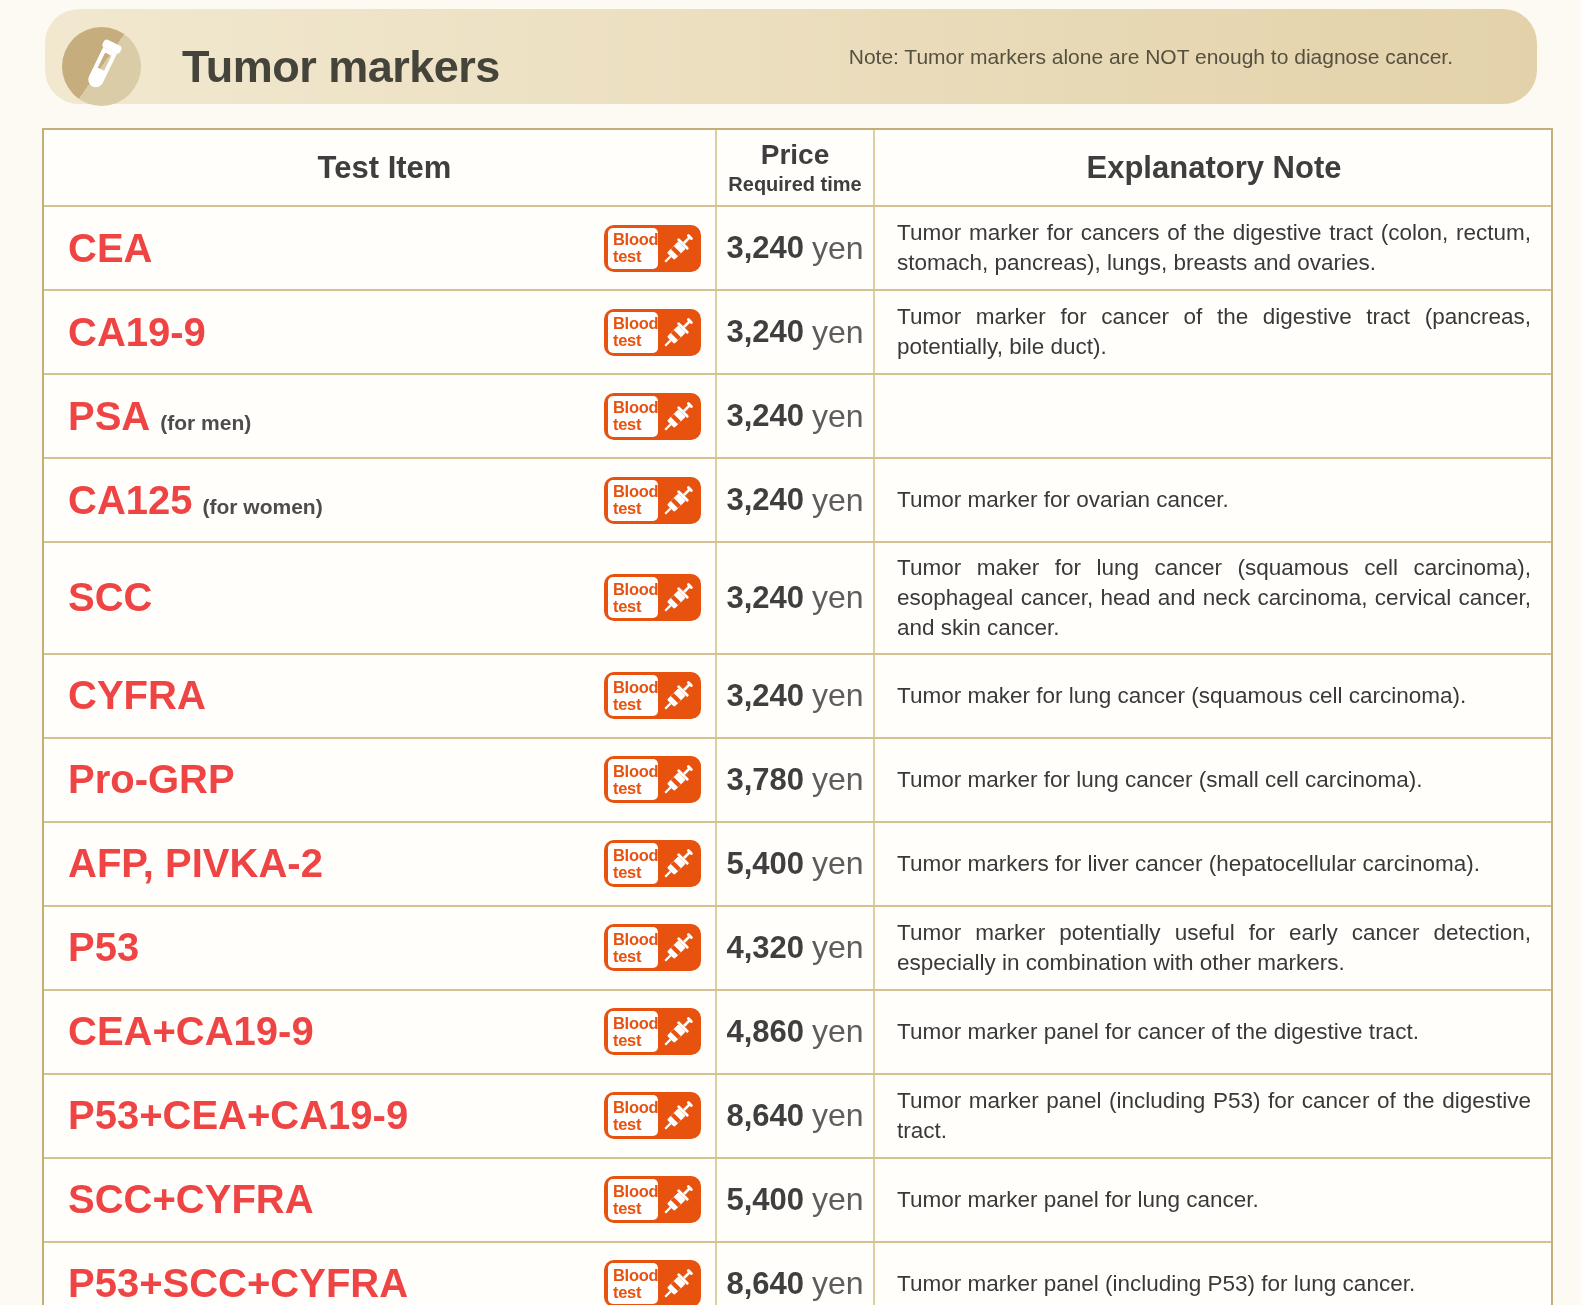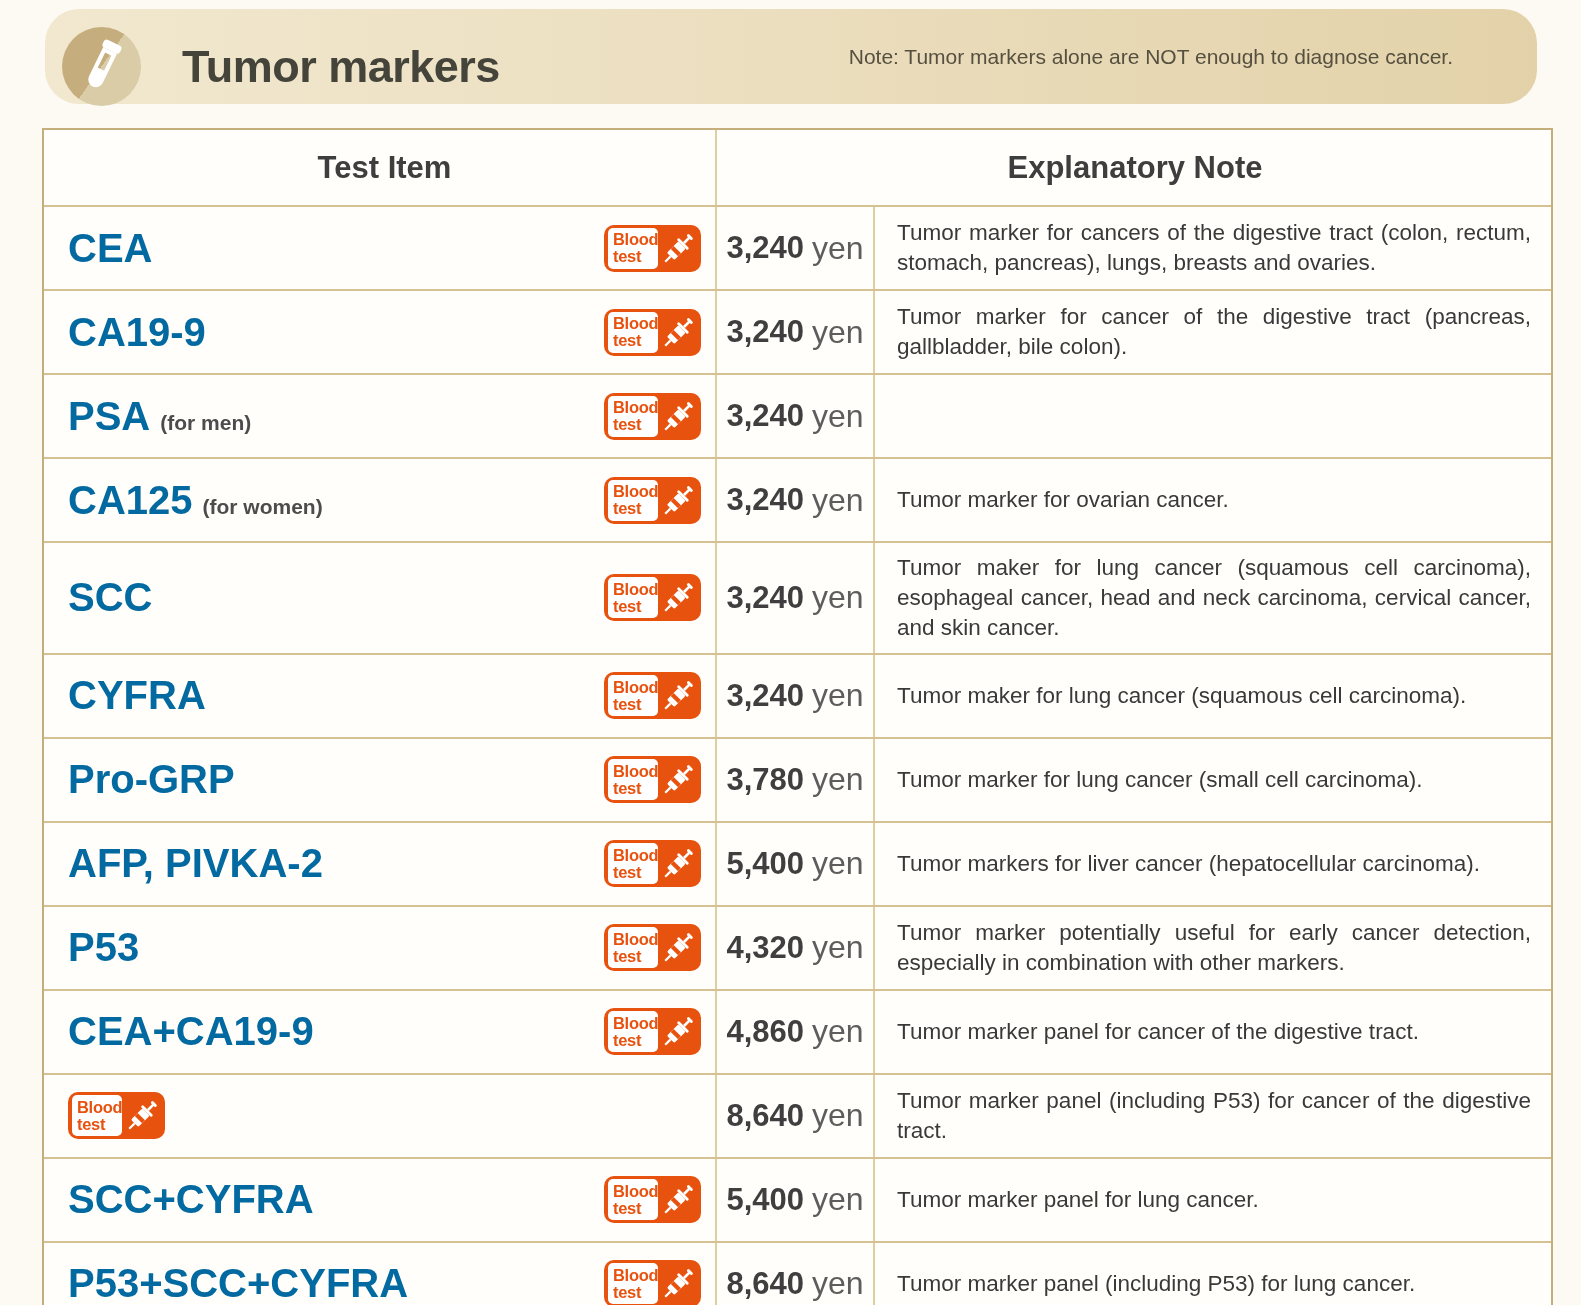--- a/index.html
+++ b/index.html
@@ -70,21 +70,21 @@
   }
   .thead .cell-price { flex-direction:column; justify-content:center; }
   .th-price-main { font-size:28px; font-weight:bold; color:#3e3e3e; line-height:1.15; }
   .th-price-sub  { font-size:20px; font-weight:bold; color:#3e3e3e; line-height:1.2; }
   .thead .cell-note {
     justify-content:center;
     font-size:31px; font-weight:bold; color:#3e3e3e;
   }
 
   .item-name-wrap { display:flex; align-items:baseline; white-space:nowrap; }
-  .item-name { font-size:40px; font-weight:bold; color:#0369a1; }
+  .item-name { font-size:40px; font-weight:bold; color:#ef4444; }
   .item-sub  { font-size:21px; font-weight:bold; color:#4c4c4c; margin-left:10px; }
   .item-sub:empty { display:none; }
 
   .badge {
     flex:0 0 auto;
     width:97px; height:47px;
     background:#e7520f; border-radius:10px;
     display:flex; align-items:flex-start;
     padding:3px 4px; box-sizing:border-box;
   }
@@ -119,20 +119,24 @@
       </g>
     </svg>
   </div>
   <h1 class="page-title">Tumor markers</h1>
   <div class="header-note">Note: Tumor markers alone are NOT enough to diagnose cancer.</div>
 </div>
 
 <div class="price-table">
   <div class="row thead">
     <div class="cell cell-item">Test Item</div>
+    <div class="cell cell-price">
+      <div class="th-price-main">Price</div>
+      <div class="th-price-sub">Required time</div>
+    </div>
     <div class="cell cell-note">Explanatory Note</div>
   </div>
   <div>
   <div class="row data-row">
     <div class="cell cell-item">
       <div class="item-name-wrap">
         <span class="item-name">CEA</span>
 
       </div>
       <span class="badge">
@@ -182,21 +186,21 @@
             <rect x="9.9" y="20.4" width="4.2" height="1.7" rx="0.85" fill="#ffffff"></rect>
           </g>
         </svg>
       </span>
     </div>
     <div class="cell cell-price">
       <span class="price-num">3,240</span>
       <span class="price-unit">yen</span>
     </div>
     <div class="cell cell-note">
-      <div class="note-text">Tumor marker for cancer of the digestive tract (pancreas, gallbladder, bile colon).</div>
+      <div class="note-text">Tumor marker for cancer of the digestive tract (pancreas, potentially, bile duct).</div>
     </div>
   </div>
 
   <div class="row data-row">
     <div class="cell cell-item">
       <div class="item-name-wrap">
         <span class="item-name">PSA</span>
         <span class="item-sub">(for men)</span>
       </div>
       <span class="badge">
@@ -441,20 +445,24 @@
       <span class="price-num">4,860</span>
       <span class="price-unit">yen</span>
     </div>
     <div class="cell cell-note">
       <div class="note-text">Tumor marker panel for cancer of the digestive tract.</div>
     </div>
   </div>
 
   <div class="row data-row">
     <div class="cell cell-item">
+      <div class="item-name-wrap">
+        <span class="item-name">P53+CEA+CA19-9</span>
+
+      </div>
       <span class="badge">
         <span class="badge-label">
           <span>Blood</span>
           <span>test</span>
         </span>
         <svg class="syringe" viewBox="0 0 24 24" aria-hidden="true">
           <g transform="rotate(-135 12 12)">
             <rect x="11.35" y="0.3" width="1.3" height="4.6" fill="#ffffff"></rect>
             <rect x="8.9" y="4.9" width="6.2" height="9.6" rx="0.8" fill="#ffffff"></rect>
             <rect x="8.9" y="8.1" width="6.2" height="2.5" fill="#e7520f"></rect>

